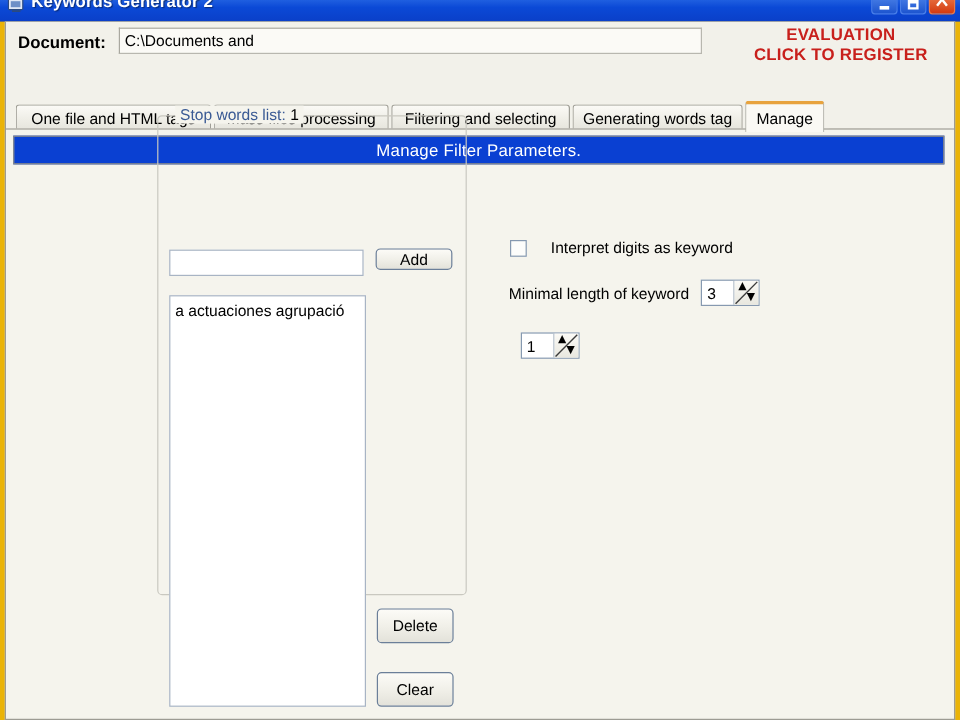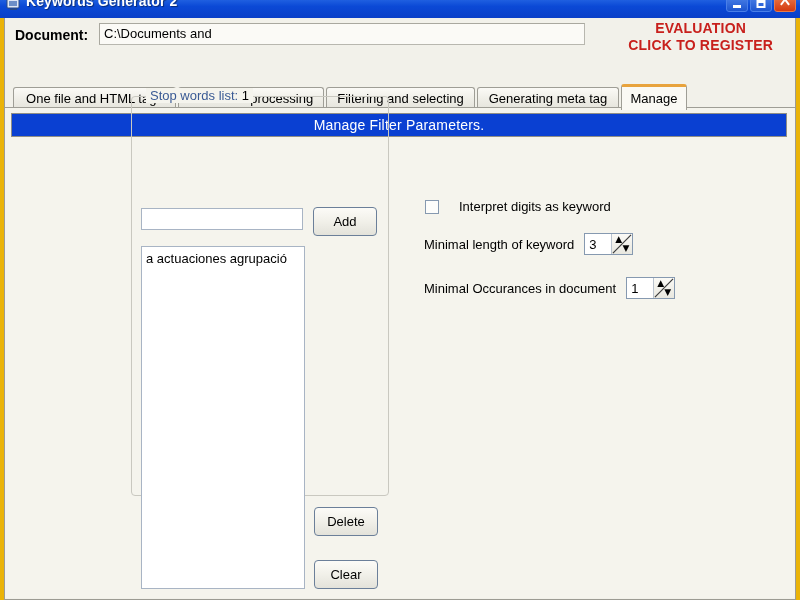--- a/index.html
+++ b/index.html
@@ -238,21 +238,21 @@
     border: 1px solid #6b7f99;
     border-radius: 4px;
     box-sizing: border-box;
     font-size: 13px;
     color: #000;
     display: flex;
     align-items: center;
     justify-content: center;
     cursor: default;
   }
-  .btn-add   { left: 308px; top: 189px; width: 64px; height: 29px; }
+  .btn-add   { left: 308px; top: 189px; width: 64px; height: 18px; }
   .btn-del   { left: 309px; top: 489px; width: 64px; height: 29px; }
   .btn-clear { left: 309px; top: 542px; width: 64px; height: 29px; }
 
   .listbox {
     position: absolute;
     left: 136px; top: 228px;
     width: 164px; height: 343px;
     background: #ffffff;
     border: 1px solid #a8b4c4;
     box-sizing: border-box;
@@ -370,21 +370,21 @@
       <div class="eval">
         <div>EVALUATION</div>
         <div>CLICK TO REGISTER</div>
       </div>
     </div>
 
     <div class="tabstrip">
       <div class="tab" style="left:8px;width:163px;">One file and HTML tags</div>
       <div class="tab" style="left:173px;width:146px;">Mass files processing</div>
       <div class="tab" style="left:321px;width:149px;">Filtering and selecting</div>
-      <div class="tab" style="left:472px;width:142px;">Generating meta tag</div>
+      <div class="tab" style="left:472px;width:142px;">Generating words tag</div>
       <div class="tab active" style="left:616px;width:66px;">Manage</div>
       <div class="tab" style="left:684px;width:38px;margin-top:20px;">About</div>
     </div>
 
     <div class="panel">
       <div class="banner">Manage Filter Parameters.</div>
     </div>
 
     <div class="groupbox">
       <div class="group-legend">
@@ -417,21 +417,20 @@
           <svg class="diag" viewBox="0 0 21 22" preserveAspectRatio="none">
             <line x1="20" y1="1" x2="1" y2="21" stroke="#3a3a3a" stroke-width="1.2"></line>
           </svg>
           <span class="ar up">▲</span>
           <span class="ar dn">▼</span>
         </div>
       </div>
     </div>
 
     <div class="opt-row r2">
-      <div class="opt-label">Minimal Occurances in document</div>
       <div class="spin">
         <div class="spin-val">1</div>
         <div class="spin-btns">
           <svg class="diag" viewBox="0 0 21 22" preserveAspectRatio="none">
             <line x1="20" y1="1" x2="1" y2="21" stroke="#3a3a3a" stroke-width="1.2"></line>
           </svg>
           <span class="ar up">▲</span>
           <span class="ar dn">▼</span>
         </div>
       </div>

